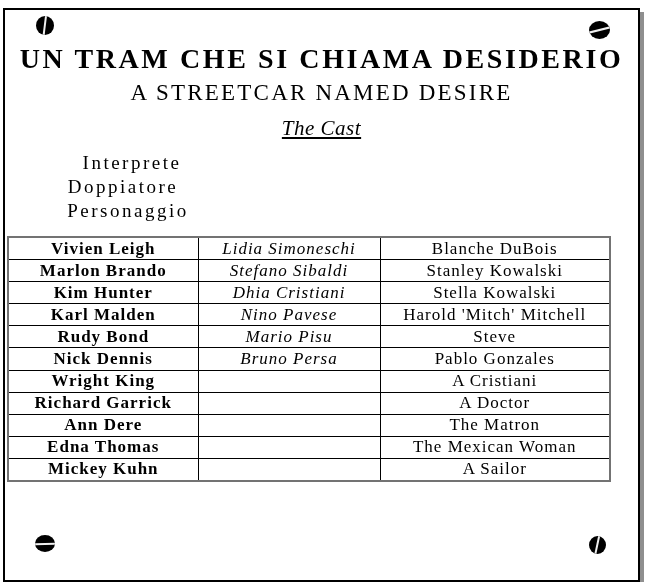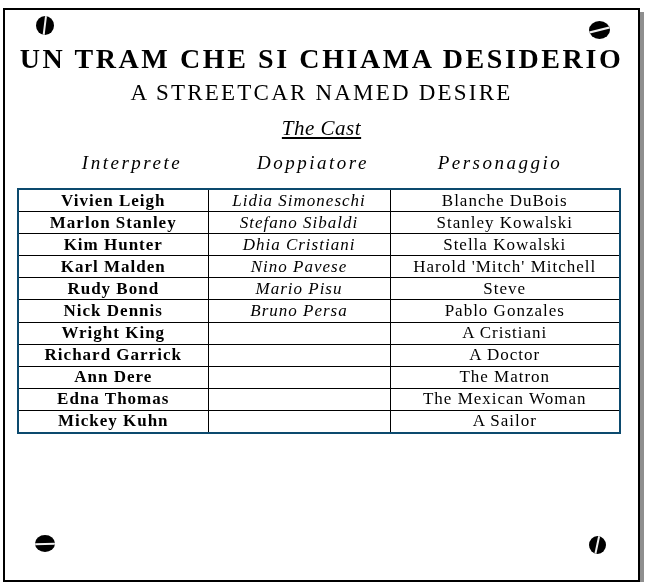--- a/index.html
+++ b/index.html
@@ -46,35 +46,35 @@
   .cast-heading {
     font-style: italic;
     font-size: 21px;
     letter-spacing: 0.5px;
     text-decoration: underline;
   }
   .col-headers {
     display: flex;
     margin: 8px 0 0 18px;
     width: 602px;
-    font-style: italic;
     font-size: 19px;
     line-height: 24px;
     letter-spacing: 2.5px;
+    flex-direction: column;
   }
   .hdr { text-align: center; white-space: nowrap; }
   .hdr0 { width: 190px; transform: translateX(14px); }
   .hdr1 { width: 182px; transform: translateX(9px); }
   .hdr2 { width: 230px; transform: translateX(-10px); }
   .cast-table {
     border-collapse: collapse;
     table-layout: fixed;
-    margin: 13px 0 0 12px;
+    margin: 13px 0 0 2px;
     width: 602px;
-    border: 2px solid #0c4a6e;
+    border: 2px solid #737373;
   }
   .cast-table td {
     border: 1.5px solid #000000;
     height: 21.1px;
     padding: 0;
     font-size: 17px;
     letter-spacing: 1px;
     text-align: center;
     vertical-align: middle;
     white-space: nowrap;
@@ -127,21 +127,21 @@
         <col style="width:182px">
         <col style="width:230px">
       </colgroup>
       <tbody>
           <tr>
             <td class="c0">Vivien Leigh</td>
             <td class="c1">Lidia Simoneschi</td>
             <td class="c2">Blanche DuBois</td>
           </tr>
           <tr>
-            <td class="c0">Marlon Stanley</td>
+            <td class="c0">Marlon Brando</td>
             <td class="c1">Stefano Sibaldi</td>
             <td class="c2">Stanley Kowalski</td>
           </tr>
           <tr>
             <td class="c0">Kim Hunter</td>
             <td class="c1">Dhia Cristiani</td>
             <td class="c2">Stella Kowalski</td>
           </tr>
           <tr>
             <td class="c0">Karl Malden</td>

